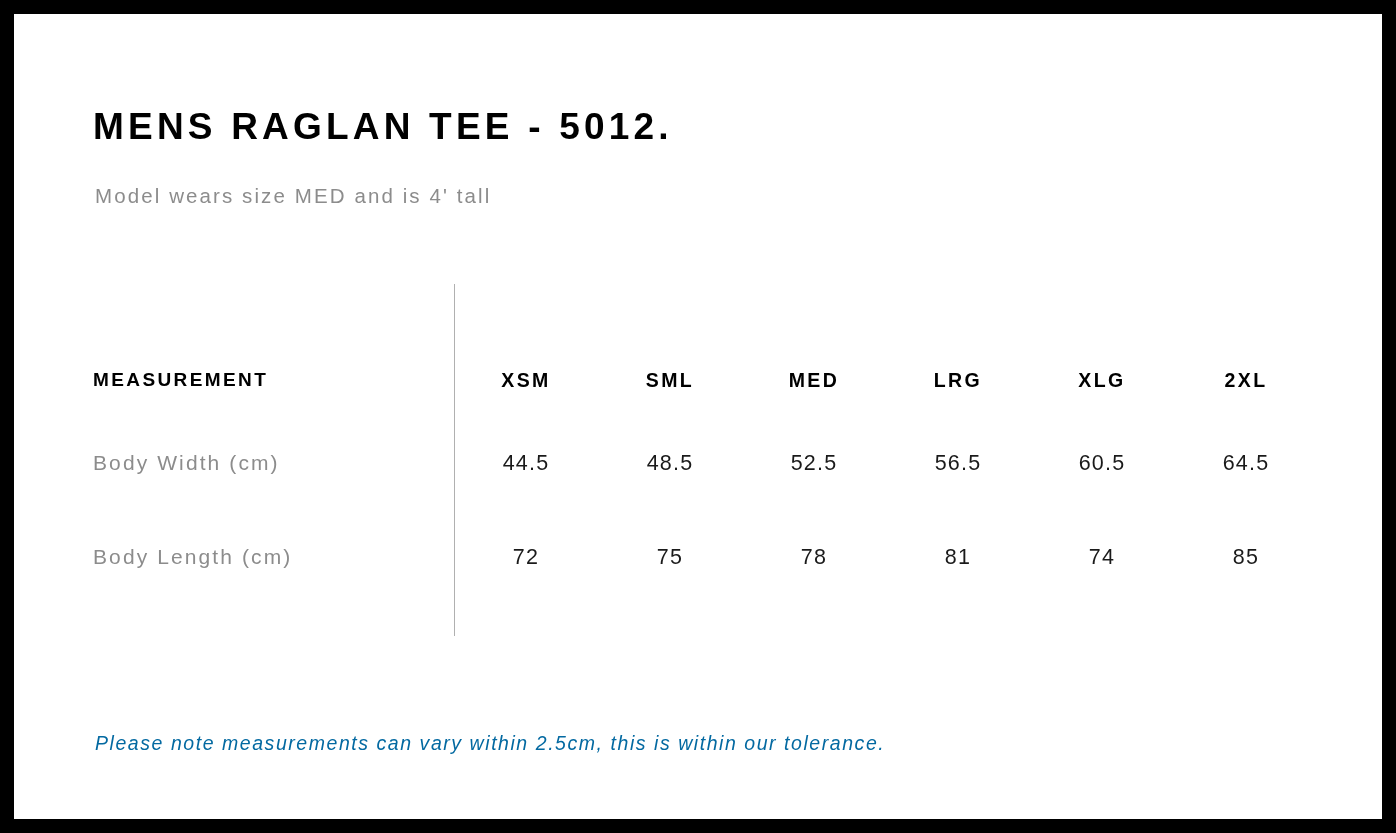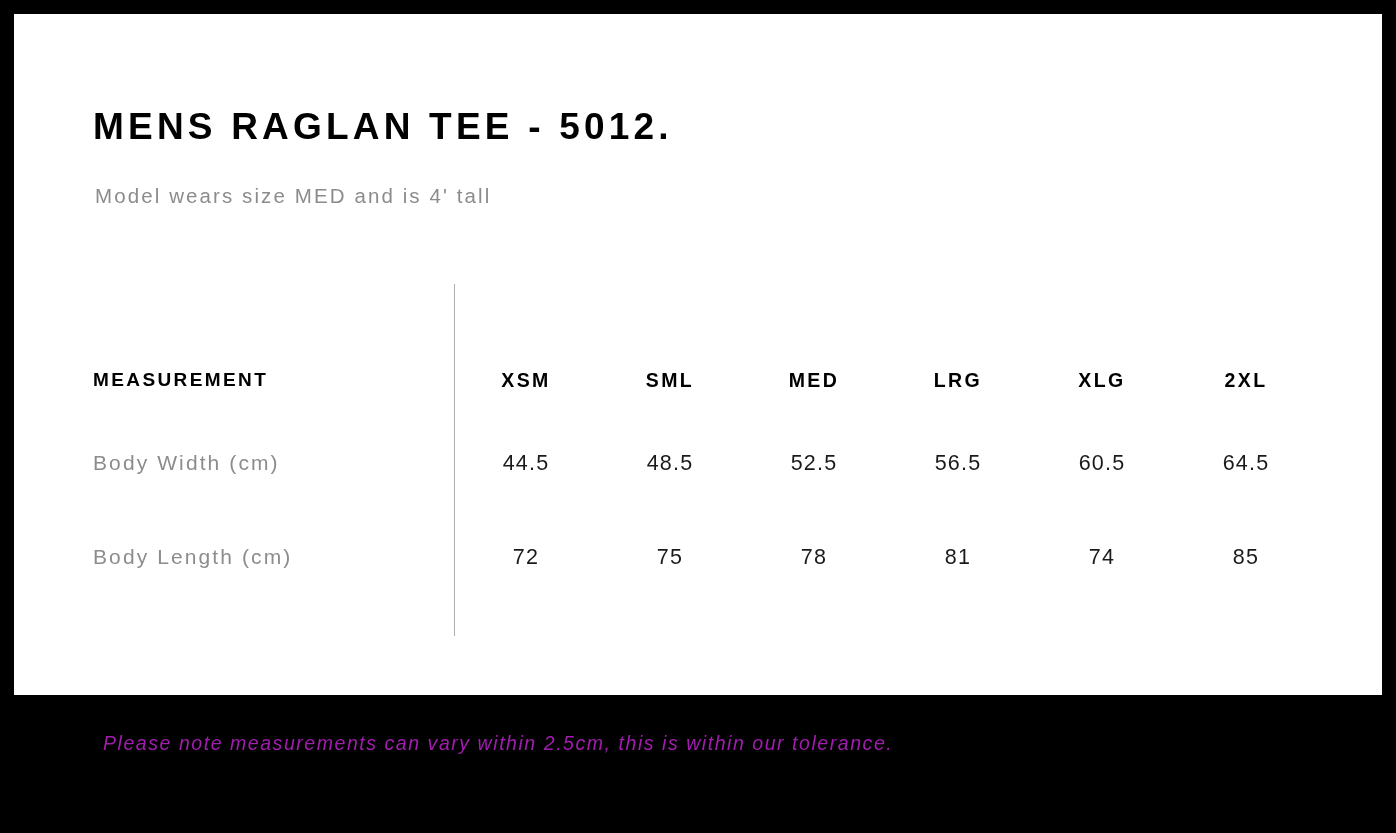--- a/index.html
+++ b/index.html
@@ -11,21 +11,21 @@
     width: 1396px;
     height: 833px;
     font-family: "Liberation Sans", sans-serif;
     overflow: hidden;
   }
   .page {
     position: absolute;
     left: 14px;
     top: 14px;
     width: 1368px;
-    height: 681px;
+    height: 805px;
     background: #ffffff;
     box-sizing: border-box;
   }
   .content {
     position: absolute;
     left: 79px;
     top: 0;
     right: 0;
     bottom: 0;
   }
@@ -101,26 +101,26 @@
   .row-value {
     text-align: center;
     font-size: 21.5px;
     letter-spacing: 1.2px;
     color: #1a1a1a;
     height: 94px;
     vertical-align: middle;
   }
   .footnote {
     position: absolute;
-    left: 10px;
+    left: 2px;
     top: 718px;
     font-size: 19.5px;
     font-style: italic;
     letter-spacing: 1.55px;
-    color: #a21caf;
+    color: #0369a1;
     white-space: nowrap;
   }
 </style>
 </head>
 <body>
 
 <div class="page">
   <div class="content">
 
     <div class="title">MENS RAGLAN TEE - 5012.</div>

